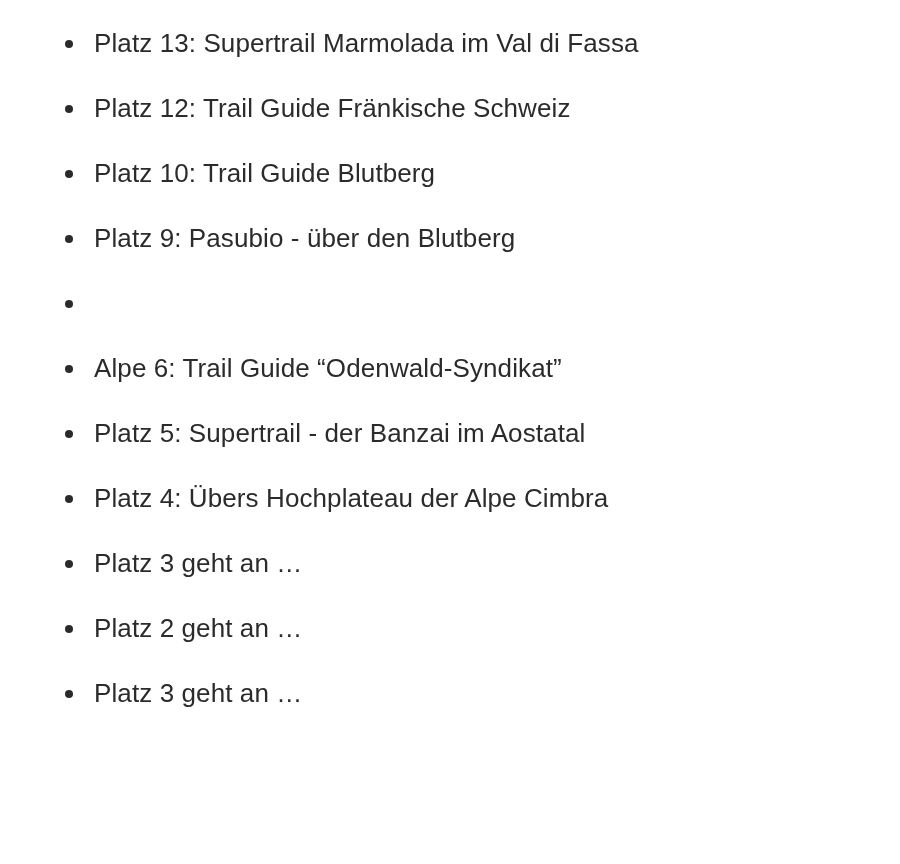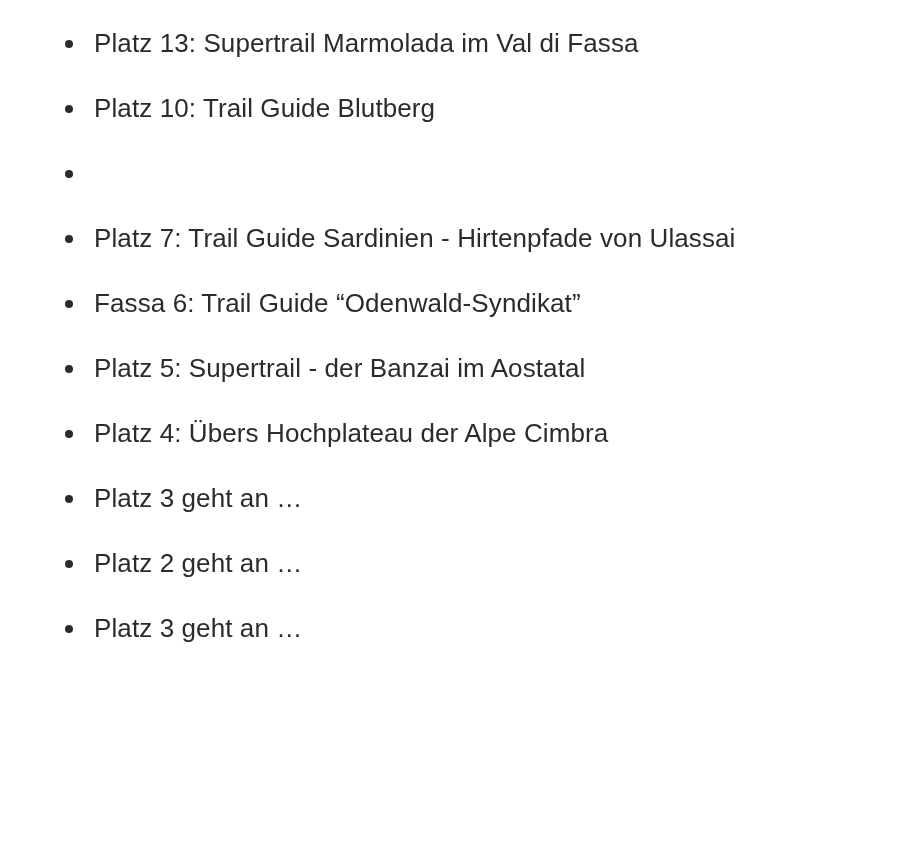--- a/index.html
+++ b/index.html
@@ -50,32 +50,36 @@
 </head>
 <body>
 
 <ul class="ranking-list">
   <li class="item">
     <span class="bullet"></span>
     <span class="item-text">Platz 13: Supertrail Marmolada im Val di Fassa</span>
   </li>
   <li class="item">
     <span class="bullet"></span>
+    <span class="item-text">Platz 12: Trail Guide Fränkische Schweiz</span>
+  </li>
+  <li class="item">
+    <span class="bullet"></span>
     <span class="item-text">Platz 10: Trail Guide Blutberg</span>
+  </li>
+  <li class="item">
+    <span class="bullet"></span>
+    <span class="item-text">Platz 9: Pasubio - über den Blutberg</span>
   </li>
   <li class="item">
     <span class="bullet"></span>
   </li>
   <li class="item">
     <span class="bullet"></span>
-    <span class="item-text">Platz 7: Trail Guide Sardinien - Hirtenpfade von Ulassai</span>
-  </li>
-  <li class="item">
-    <span class="bullet"></span>
-    <span class="item-text">Fassa 6: Trail Guide “Odenwald-Syndikat”</span>
+    <span class="item-text">Alpe 6: Trail Guide “Odenwald-Syndikat”</span>
   </li>
   <li class="item">
     <span class="bullet"></span>
     <span class="item-text">Platz 5: Supertrail - der Banzai im Aostatal</span>
   </li>
   <li class="item">
     <span class="bullet"></span>
     <span class="item-text">Platz 4: Übers Hochplateau der Alpe Cimbra</span>
   </li>
   <li class="item">

